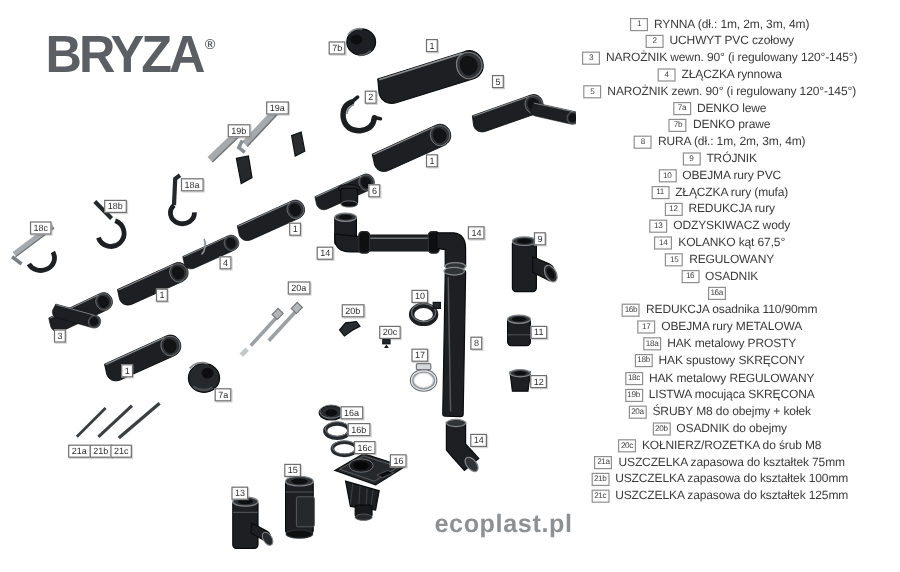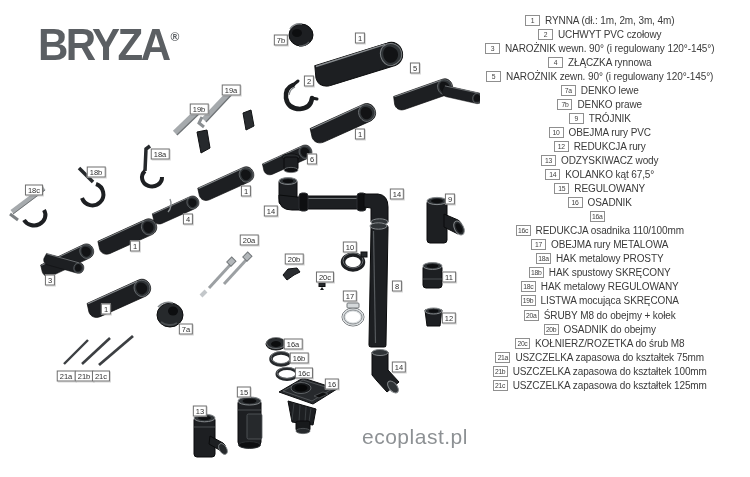--- a/index.html
+++ b/index.html
@@ -3,21 +3,21 @@
 <meta charset="utf-8">
 <style>
   html,body{margin:0;padding:0;background:#fff;}
   body{width:750px;height:477px;font-family:"Liberation Sans",sans-serif;}
   .stage{position:relative;width:750px;height:477px;background:#fff;overflow:hidden;padding-left:6px;}
   
   .logo{position:absolute;left:38px;top:24px;color:#5b5f63;white-space:nowrap;}
   .logo-text{font-size:42px;font-weight:bold;letter-spacing:-2.5px;line-height:1;display:inline-block;transform:scaleY(1.04);transform-origin:left top;}
   .logo-reg{font-size:12px;font-weight:bold;vertical-align:18px;margin-left:2px;}
   
-  .watermark{position:absolute;left:362px;top:425px;font-size:21px;font-weight:normal;color:#8d9194;letter-spacing:.5px;}
+  .watermark{position:absolute;left:362px;top:425px;font-size:21px;font-weight:bold;color:#8d9194;letter-spacing:.5px;}
   
   .legend{position:absolute;left:485px;top:13px;}
   .lrow{display:flex;align-items:center;height:14.06px;justify-content:center;}
   .lbox{flex:0 0 auto;width:13px;height:9px;border:1px solid #8f8f8f;font-size:6.8px;line-height:9px;text-align:center;color:#3f3f3f;margin-right:5px;letter-spacing:-.3px;overflow:hidden;}
   .ltxt{font-size:10px;color:#3a3a3a;white-space:nowrap;letter-spacing:-.1px;}
   
   .diagram{position:absolute;left:0;top:0;}
   .dlabels{position:absolute;left:0;top:0;width:480px;height:477px;}
   .dlabel{position:absolute;transform:translate(-50%,-50%);background:#fff;border:1px solid #6e6e6e;font-size:7.5px;line-height:9px;padding:0 2px;color:#2e2e2e;box-shadow:1px 1px 0 rgba(90,90,90,.25);white-space:nowrap;}
 </style>
@@ -307,28 +307,36 @@
       </div>
       <div class="lrow">
         <span class="lbox">7a</span>
         <span class="ltxt">DENKO lewe</span>
       </div>
       <div class="lrow">
         <span class="lbox">7b</span>
         <span class="ltxt">DENKO prawe</span>
       </div>
       <div class="lrow">
+        <span class="lbox">8</span>
+        <span class="ltxt">RURA (dł.: 1m, 2m, 3m, 4m)</span>
+      </div>
+      <div class="lrow">
         <span class="lbox">9</span>
         <span class="ltxt">TRÓJNIK</span>
       </div>
       <div class="lrow">
         <span class="lbox">10</span>
         <span class="ltxt">OBEJMA rury PVC</span>
       </div>
       <div class="lrow">
+        <span class="lbox">11</span>
+        <span class="ltxt">ZŁĄCZKA rury (mufa)</span>
+      </div>
+      <div class="lrow">
         <span class="lbox">12</span>
         <span class="ltxt">REDUKCJA rury</span>
       </div>
       <div class="lrow">
         <span class="lbox">13</span>
         <span class="ltxt">ODZYSKIWACZ wody</span>
       </div>
       <div class="lrow">
         <span class="lbox">14</span>
         <span class="ltxt">KOLANKO kąt 67,5°</span>
@@ -338,22 +346,22 @@
         <span class="ltxt">REGULOWANY</span>
       </div>
       <div class="lrow">
         <span class="lbox">16</span>
         <span class="ltxt">OSADNIK</span>
       </div>
       <div class="lrow">
         <span class="lbox">16a</span>
       </div>
       <div class="lrow">
-        <span class="lbox">16c</span>
-        <span class="ltxt">REDUKCJA osadnika 110/100mm</span>
+        <span class="lbox">16b</span>
+        <span class="ltxt">REDUKCJA osadnika 110/90mm</span>
       </div>
       <div class="lrow">
         <span class="lbox">17</span>
         <span class="ltxt">OBEJMA rury METALOWA</span>
       </div>
       <div class="lrow">
         <span class="lbox">18a</span>
         <span class="ltxt">HAK metalowy PROSTY</span>
       </div>
       <div class="lrow">

